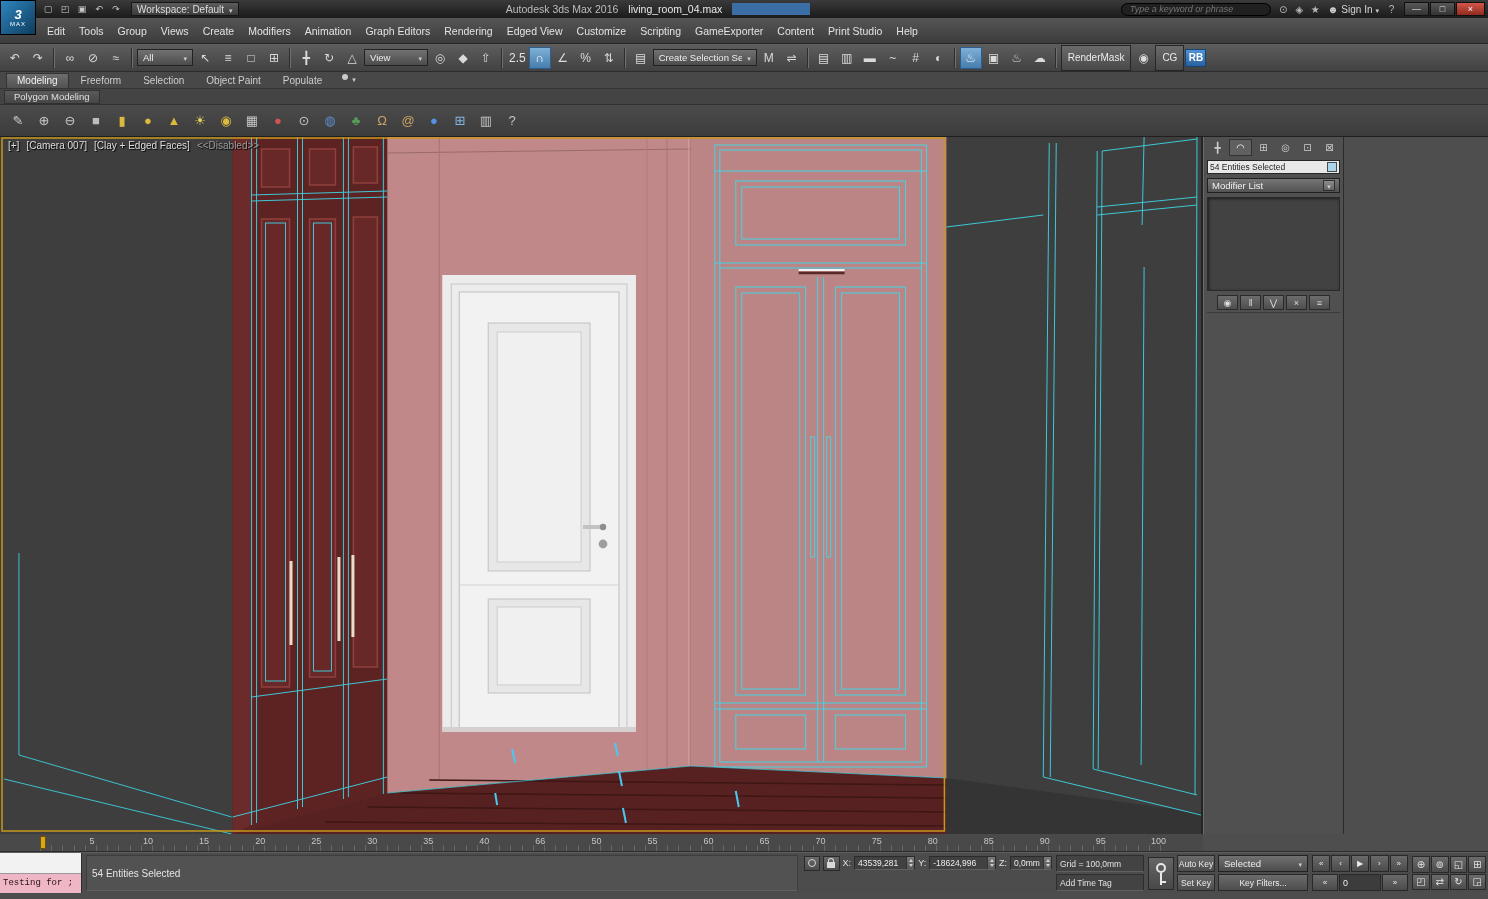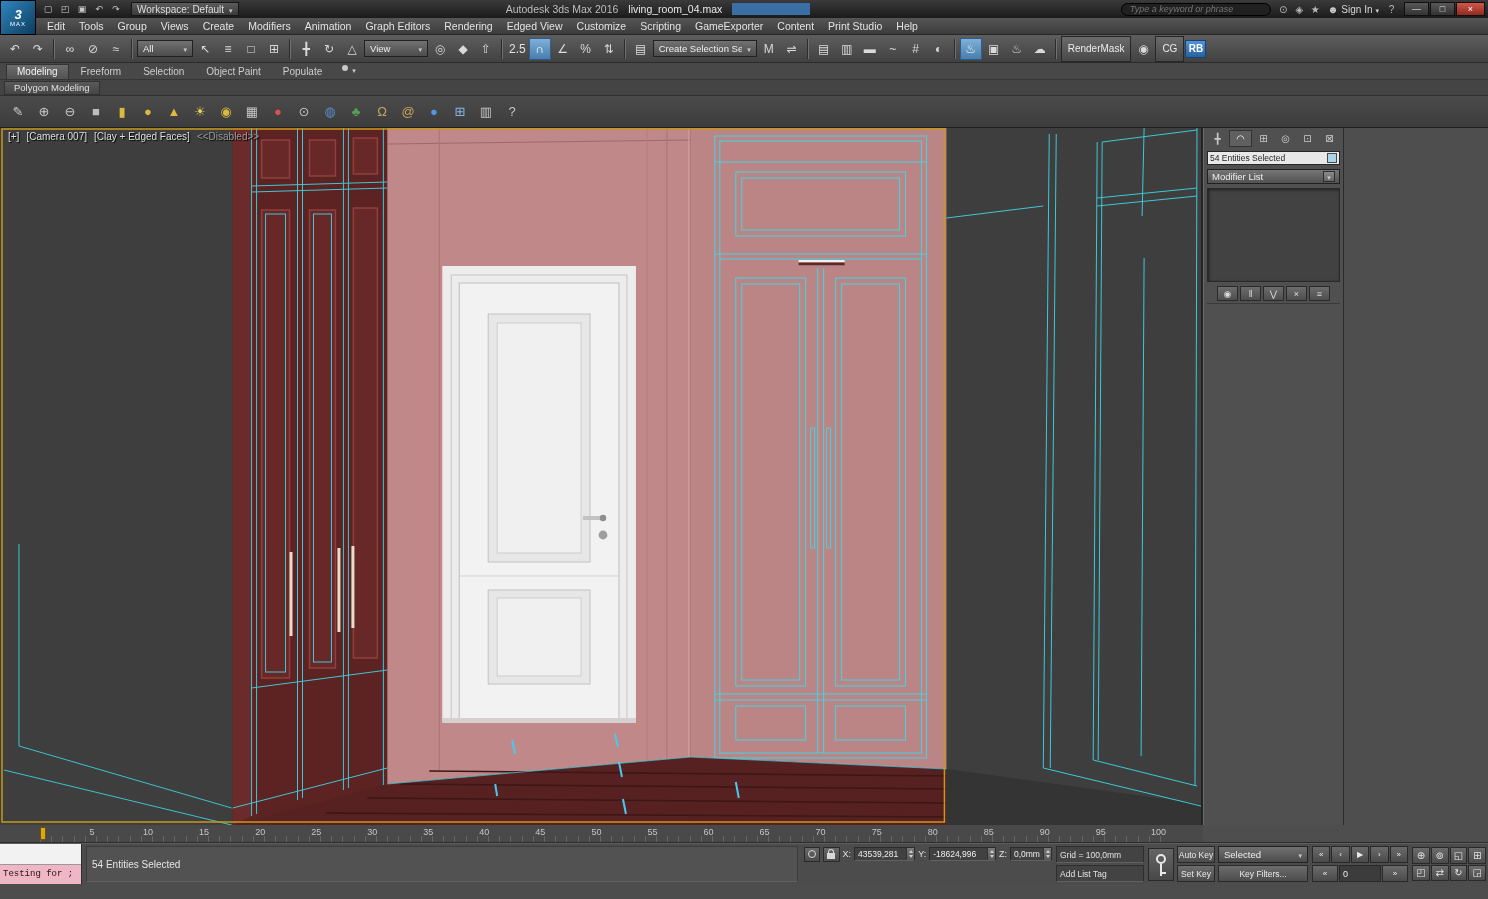--- a/index.html
+++ b/index.html
@@ -20,21 +20,21 @@
 .title-highlight{width:78px;height:12px;background:#3a6ea5}
 .tb-right{margin-left:auto;display:flex;align-items:center;gap:5px;padding-right:3px}
 .search-box{width:150px;height:13px;background:#202020;border:1px solid #000;border-radius:7px;color:#8d8d8d;font-style:italic;font-size:9px;padding:0 8px}
 .ic-btn{background:transparent;border:none;color:#b9b9b9;font-size:10px;width:15px;display:flex;align-items:center;justify-content:center}
 .signin{display:flex;align-items:center;gap:3px;color:#d5d5d5;font-size:10px}
 .avatar-glyph{font-size:10px;color:#cfcfcf}
 .winbtn{width:25px;height:14px;display:flex;align-items:center;justify-content:center;font-size:9px;background:linear-gradient(#585858,#333);border:1px solid #101010;color:#e0e0e0}
 .winbtn.close{background:linear-gradient(#d3564a,#8f2b20);width:29px;color:#fff}
 
 
-.menubar{height:17px;background:linear-gradient(#555,#3c3c3c);border-bottom:1px solid #262626;display:flex;align-items:stretch;padding-left:40px}
+.menubar{height:26px;background:linear-gradient(#555,#3c3c3c);border-bottom:1px solid #262626;display:flex;align-items:stretch;padding-left:40px}
 .menu-item{font-size:10.5px;color:#e3e3e3;padding:0 7px;display:flex;align-items:center;background:none;border:none}
 
 
 .toolbar{height:28px;background:linear-gradient(#5e5e5e,#414141);border-bottom:1px solid #2b2b2b;display:flex;align-items:center;gap:1px;padding:0 4px}
 .tb-group{display:flex;gap:1px;align-items:center}
 .tbtn{width:22px;height:22px;display:flex;align-items:center;justify-content:center;font-size:12px;color:#dadada;background:transparent;border:1px solid transparent}
 .tbtn.active{background:linear-gradient(#7fb0d8,#477ead);border:1px solid #2d5d8c;color:#fff}
 .tb-sep{width:2px;height:20px;border-left:1px solid #2d2d2d;border-right:1px solid #707070;margin:0 3px}
 .tb-dd{height:17px;background:linear-gradient(#717171,#4c4c4c);border:1px solid #222;display:flex;align-items:center;gap:5px;font-size:9.5px;color:#efefef;padding:0 5px;white-space:nowrap}
 .snap-label{font-size:12px;color:#e2e2e2;padding:0 2px}
@@ -495,21 +495,21 @@
     <div class="ru-marker"></div>
     <div class="ruler-labels">
         <span class="tick-label">5</span>
         <span class="tick-label">10</span>
         <span class="tick-label">15</span>
         <span class="tick-label">20</span>
         <span class="tick-label">25</span>
         <span class="tick-label">30</span>
         <span class="tick-label">35</span>
         <span class="tick-label">40</span>
-        <span class="tick-label">45</span>
+        <span class="tick-label">66</span>
         <span class="tick-label">50</span>
         <span class="tick-label">55</span>
         <span class="tick-label">60</span>
         <span class="tick-label">65</span>
         <span class="tick-label">70</span>
         <span class="tick-label">75</span>
         <span class="tick-label">80</span>
         <span class="tick-label">85</span>
         <span class="tick-label">90</span>
         <span class="tick-label">95</span>
@@ -547,21 +547,21 @@
         <span class="coord-label">Z:</span>
         <div class="coord-field fz">
           <span>0,0mm</span>
           <span class="spinner"></span>
         </div>
       </div>
       <div class="coords-row"></div>
     </div>
     <div class="grid-col">
       <div class="inset-cell">Grid = 100,0mm</div>
-      <div class="inset-cell">Add List Tag</div>
+      <div class="inset-cell">Add Time Tag</div>
     </div>
     <div class="keyicon-col">
       <button class="bigkey">
           <span class="key-shape"></span>
         </button>
     </div>
     <div class="keybtn-col">
       <button class="skey-btn">Auto Key</button>
       <button class="skey-btn">Set Key</button>
     </div>

